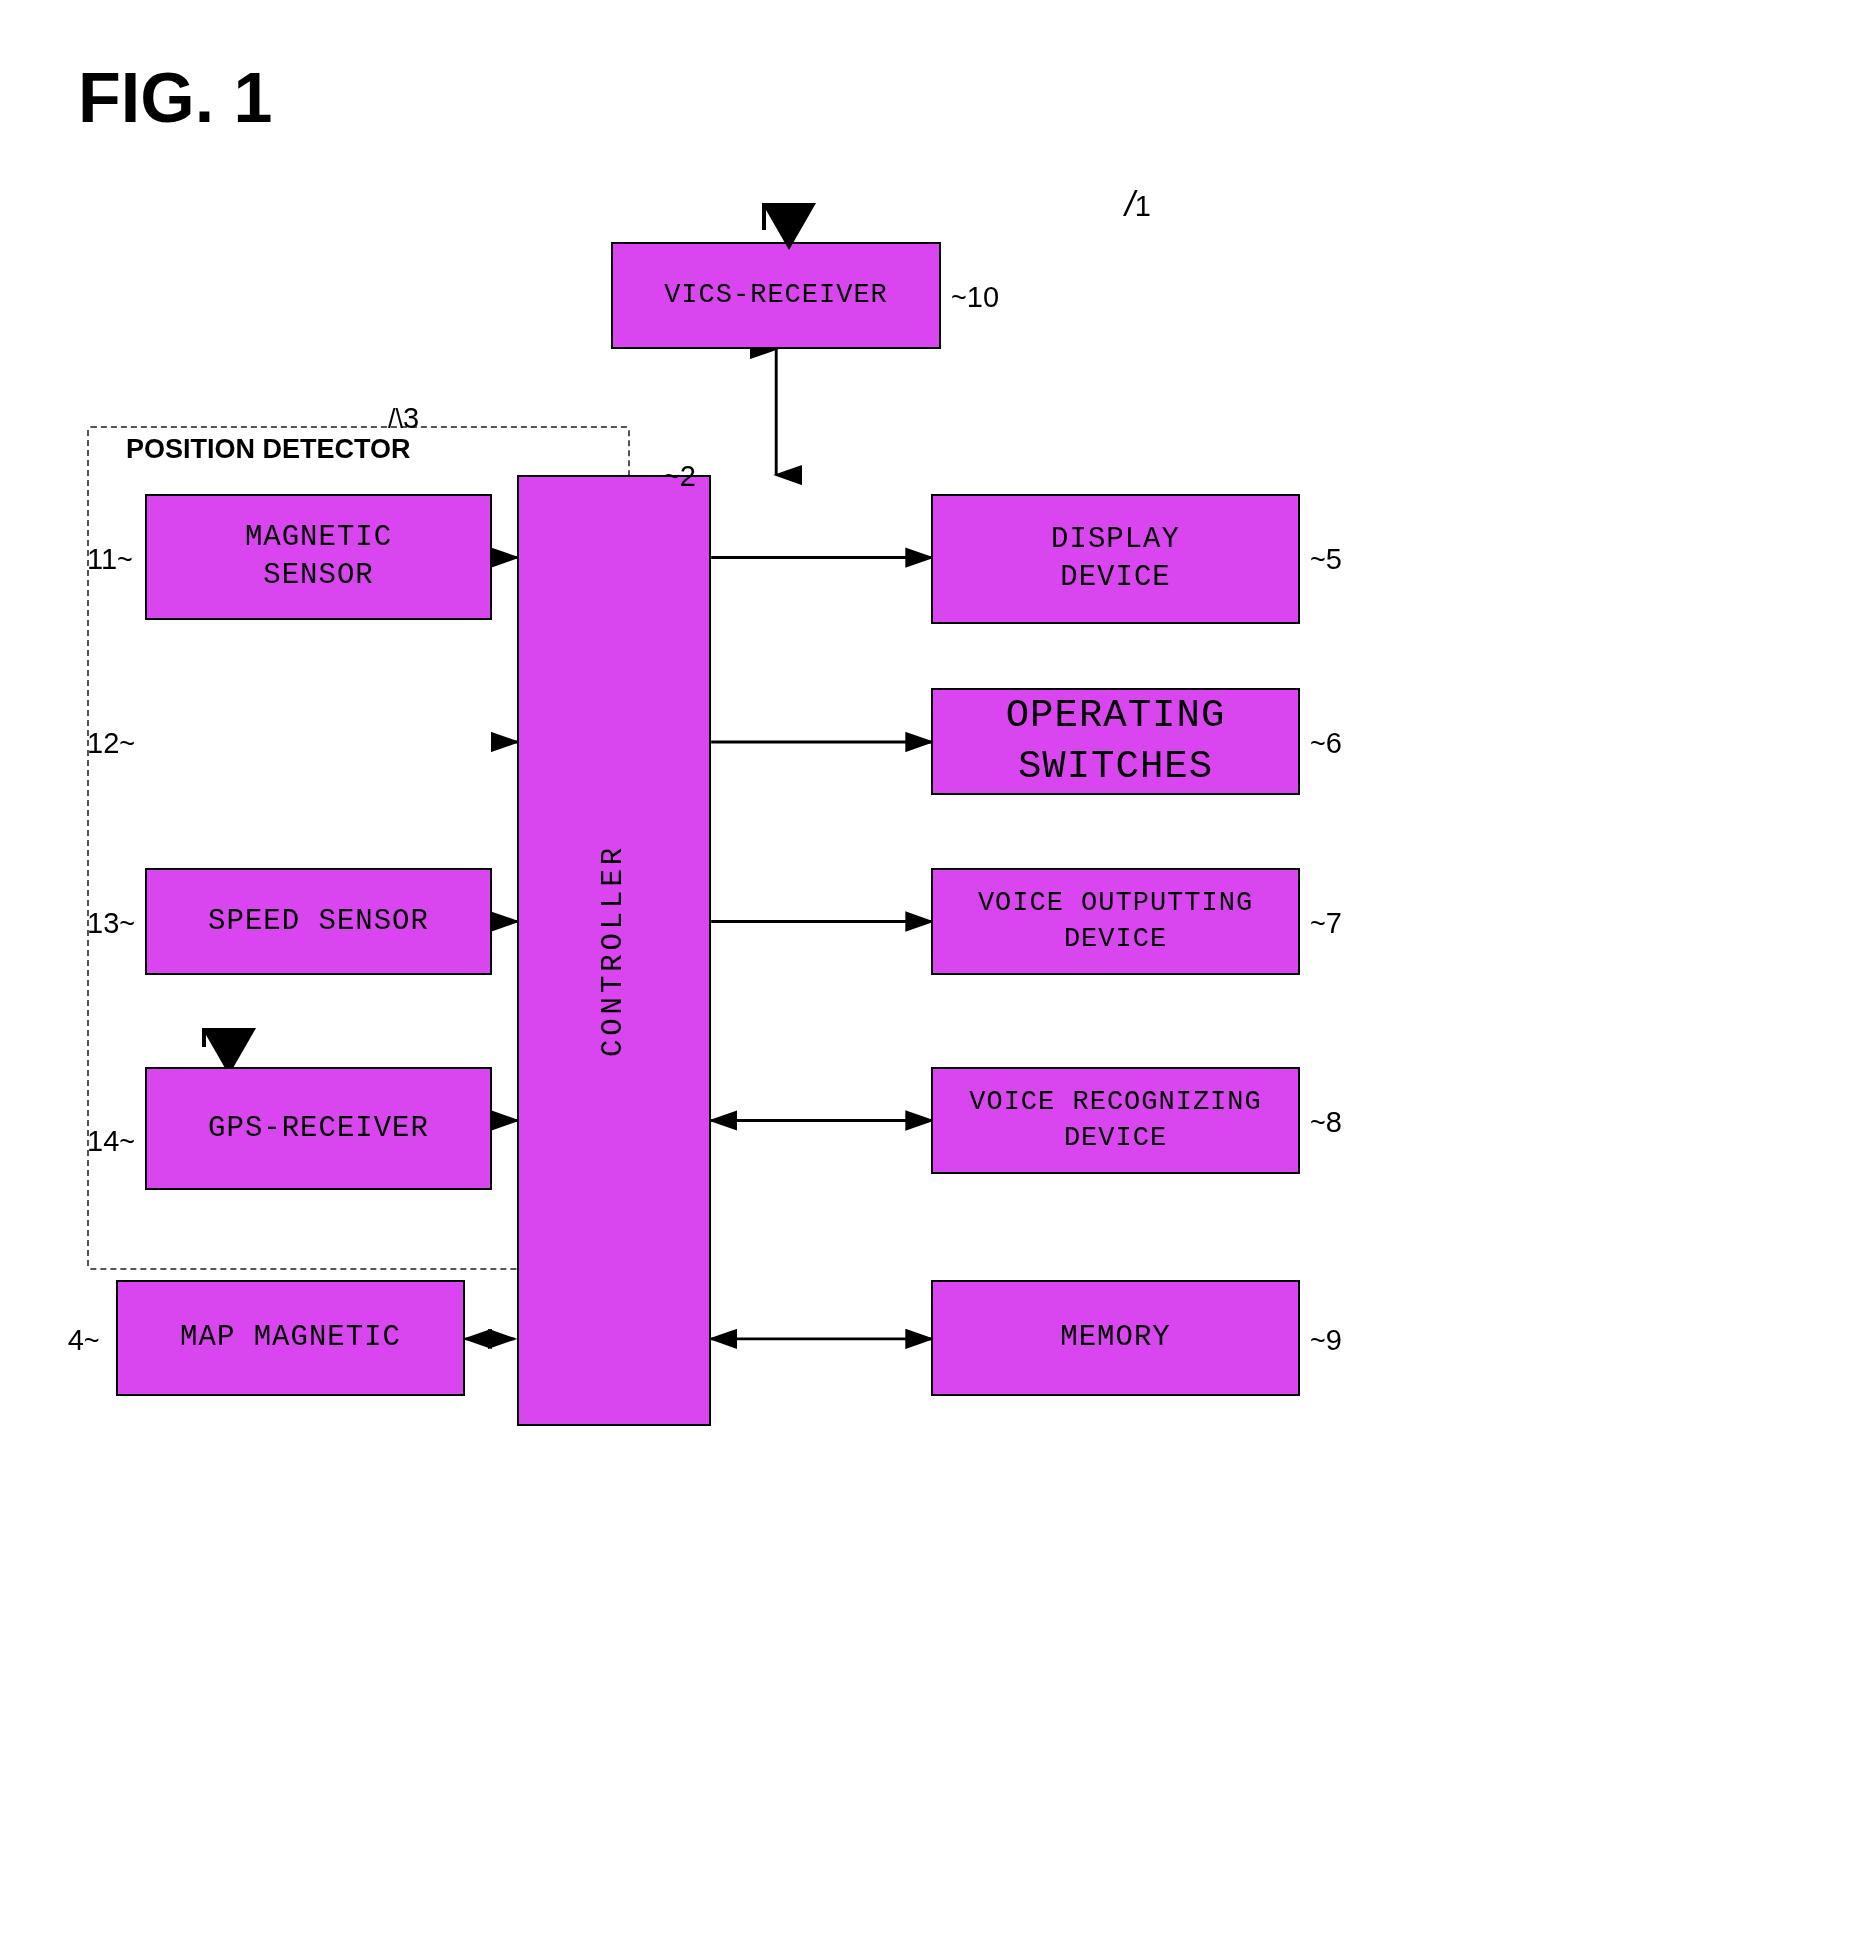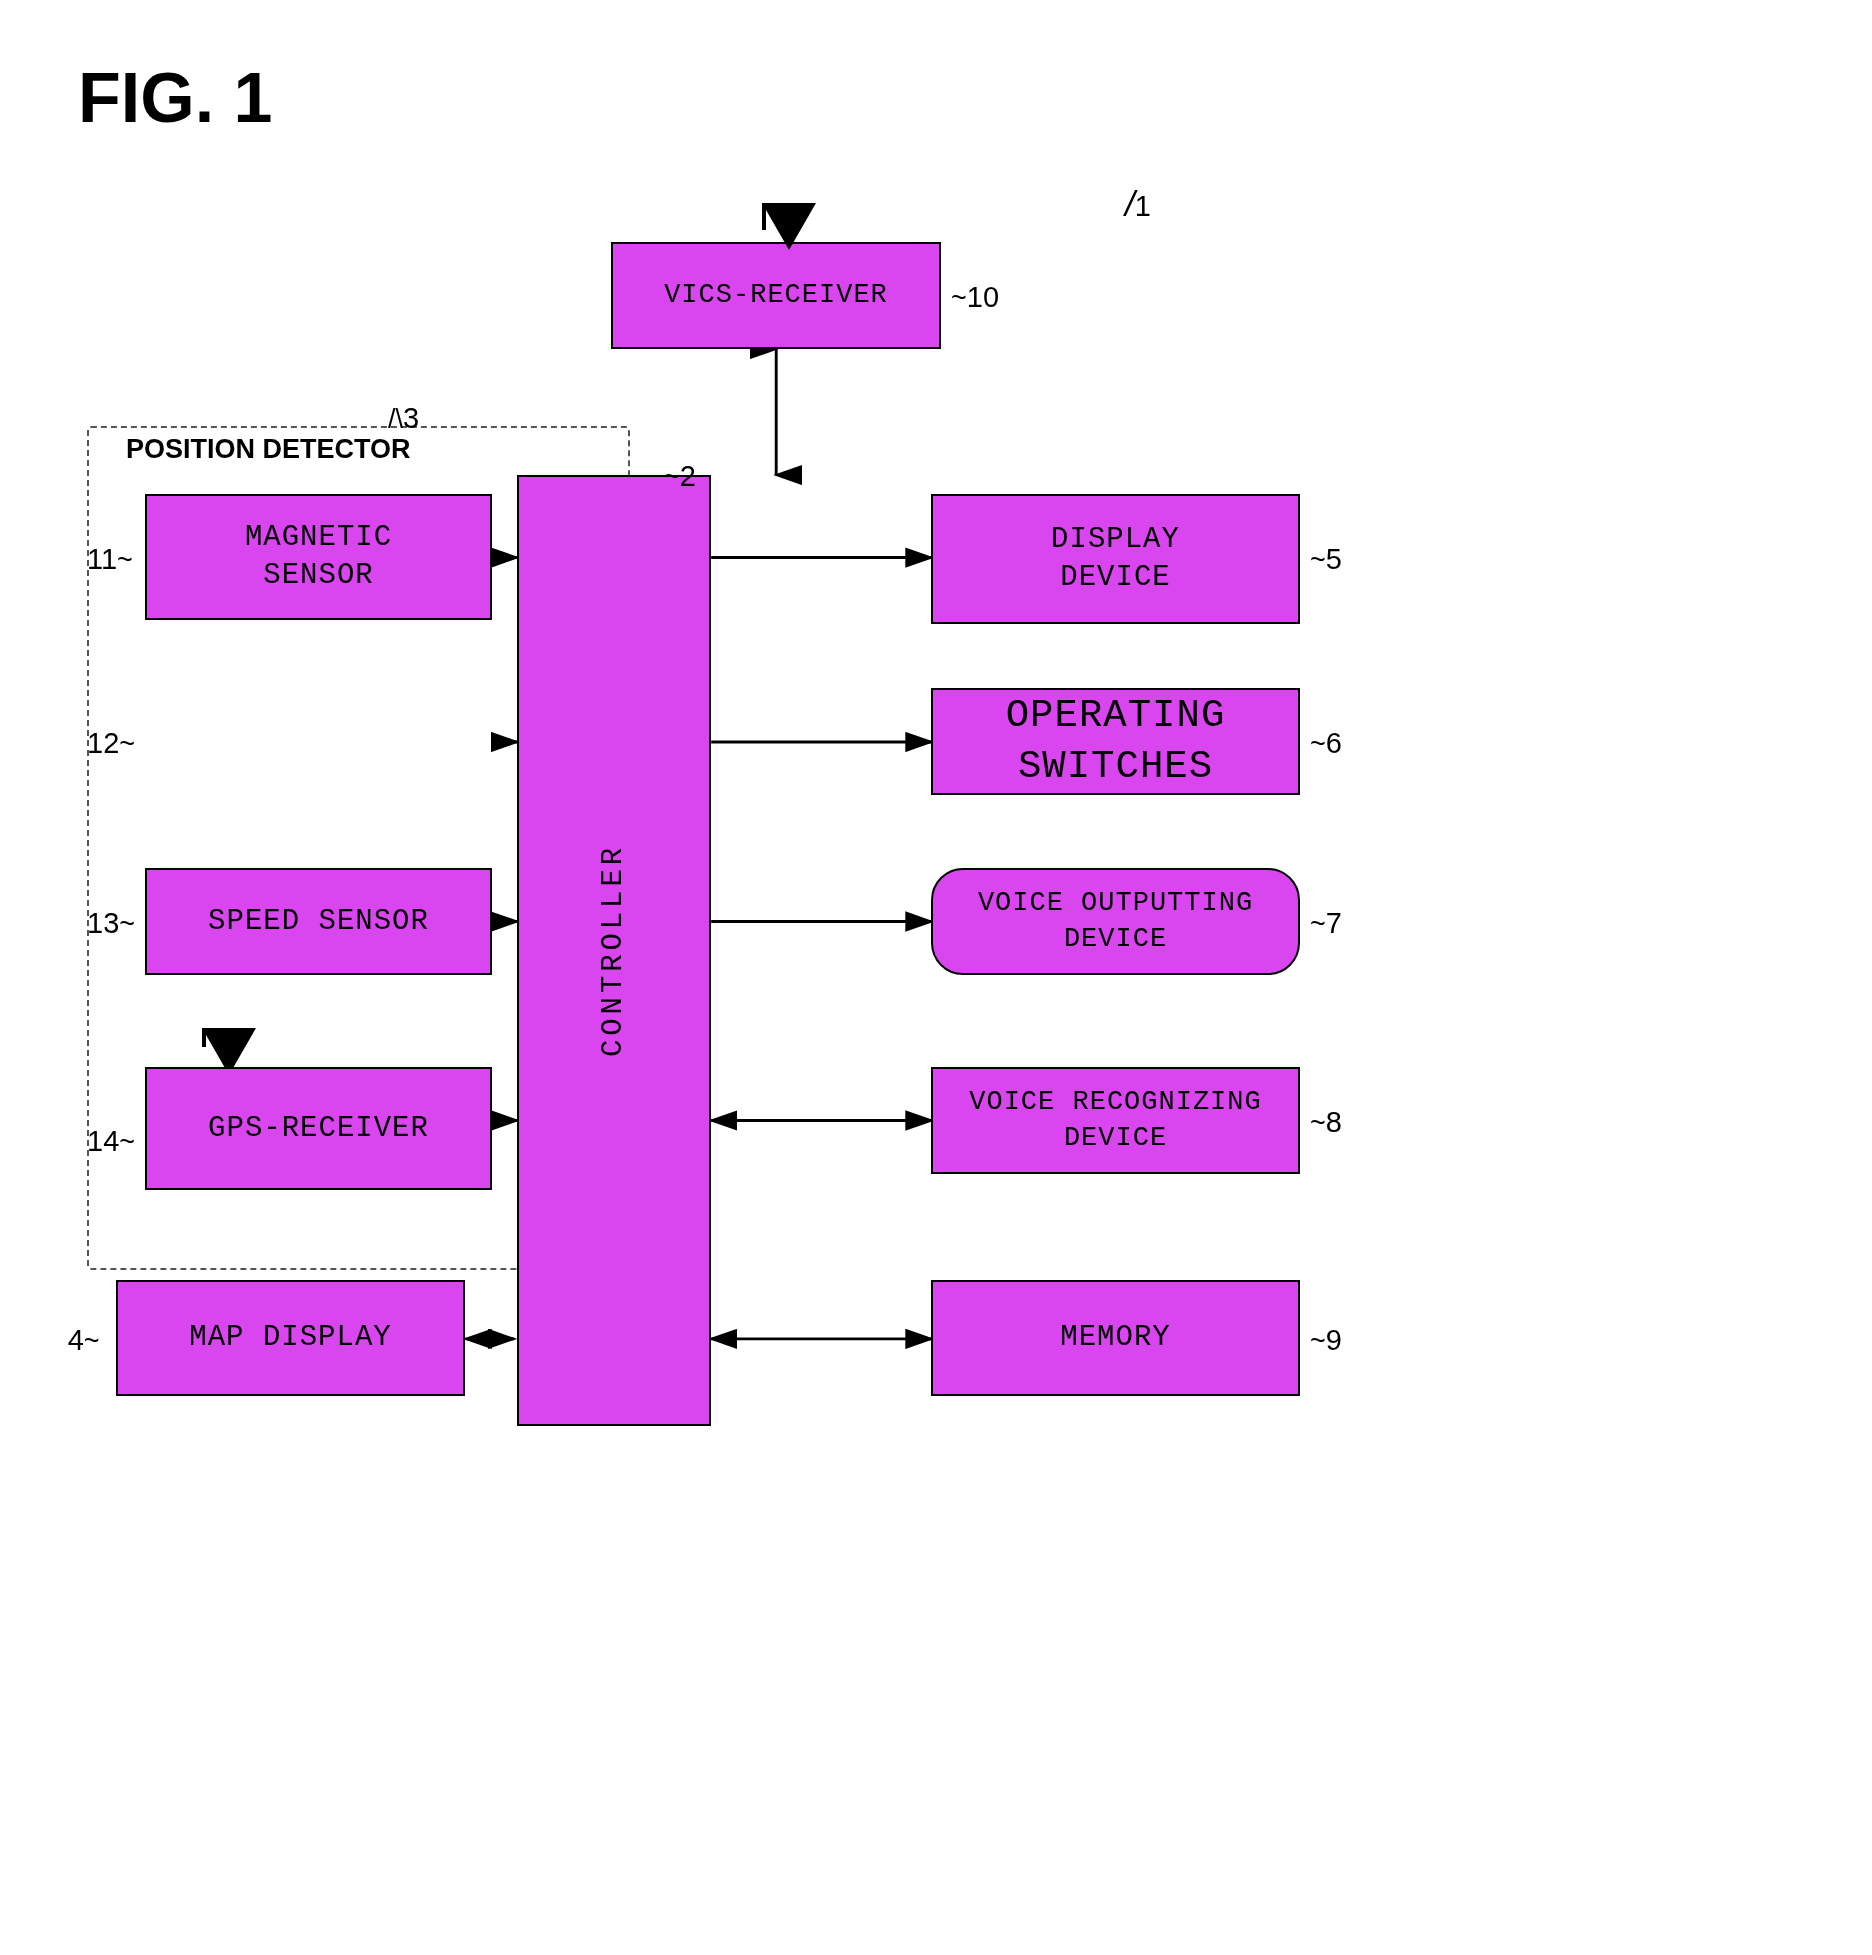--- a/index.html
+++ b/index.html
@@ -190,21 +190,21 @@
 
   <div class="box" style="top:854px; left:87px; width:347px; height:123px; font-size:29px;">
     <span>GPS-RECEIVER</span>
   </div>
 
   <div class="ref" style="top:912px; left:29px;">
     <span>14</span><span style="font-size:27px;">~</span>
   </div>
 
   <div class="box" style="top:1067px; left:58px; width:349px; height:116px; font-size:29px;">
-    <span>MAP DISPLAY</span>
+    <span>MAP MAGNETIC</span>
   </div>
 
   <div class="ref" style="top:1111px; left:9.7px;">
     <span>4</span><span style="font-size:27px;">~</span>
   </div>
 
   <div class="box" style="top:281px; left:873px; width:369px; height:130px; font-size:29px;">
     <span style="white-space:pre;">DISPLAY
 DEVICE</span>
   </div>
@@ -215,21 +215,21 @@
 
   <div class="box" style="top:475px; left:873px; width:369px; height:107px; font-size:39px;align-items:center;">
     <span style="white-space:pre;">OPERATING
 SWITCHES</span>
   </div>
 
   <div class="ref" style="top:514px; left:1252px;">
     <span style="font-size:27px;">~</span><span>6</span>
   </div>
 
-  <div class="box" style="top:655px; left:873px; width:369px; height:107px; font-size:27px;border-radius:32px;">
+  <div class="box" style="top:655px; left:873px; width:369px; height:107px; font-size:27px;">
     <span style="white-space:pre; text-align:center;">VOICE OUTPUTTING
 DEVICE</span>
   </div>
 
   <div class="ref" style="top:694px; left:1252px;">
     <span style="font-size:27px;">~</span><span>7</span>
   </div>
 
   <div class="box" style="top:854px; left:873px; width:369px; height:107px; font-size:27px;">
     <span style="white-space:pre; text-align:center;">VOICE RECOGNIZING

